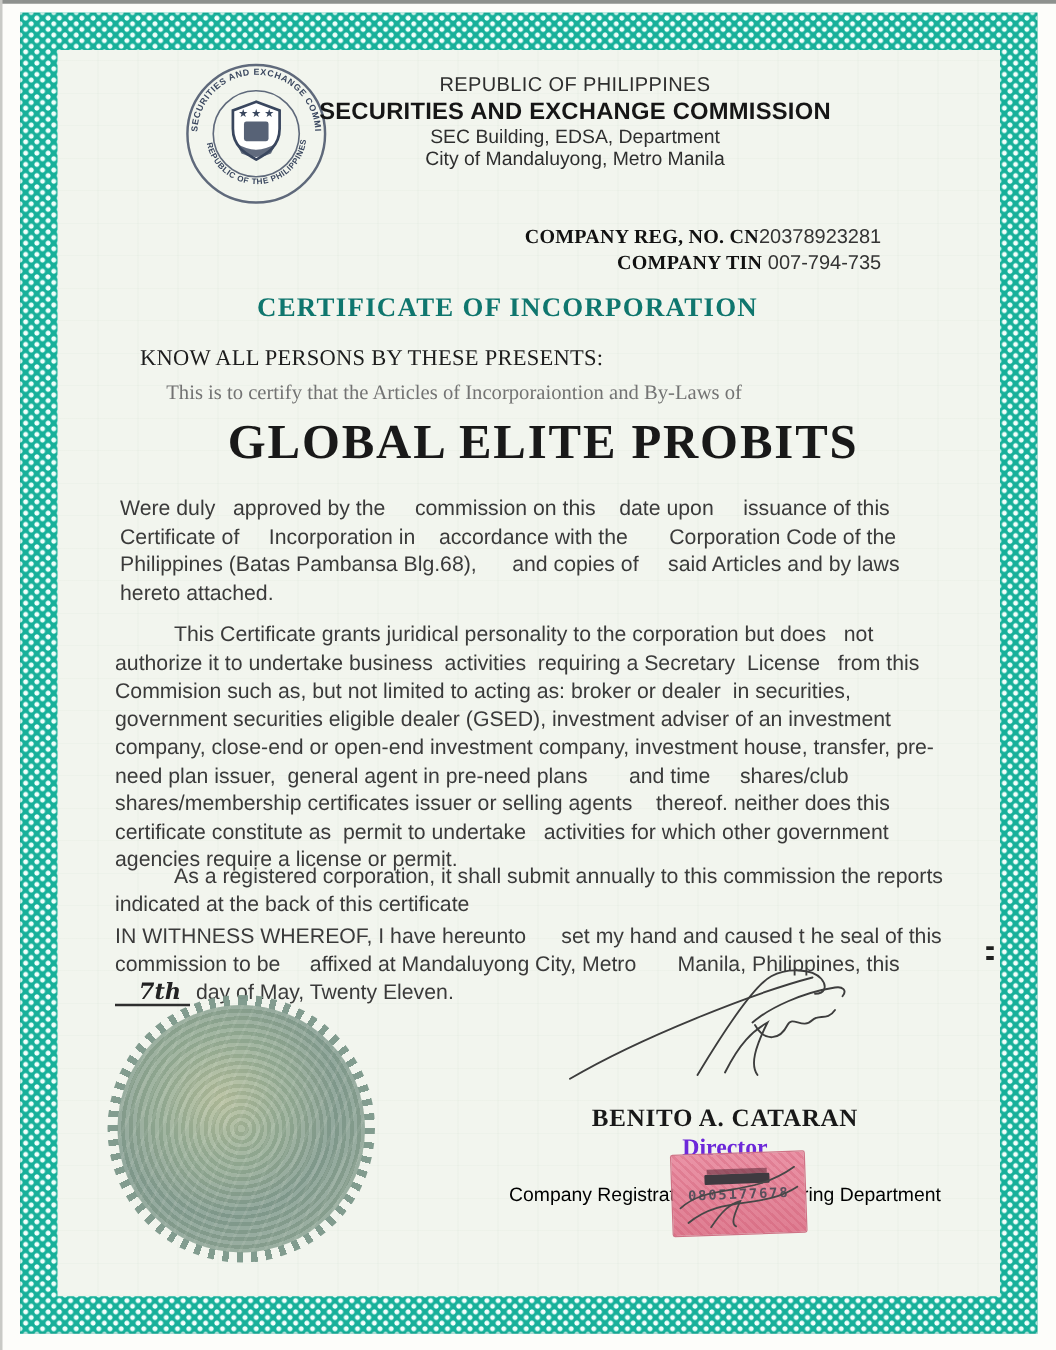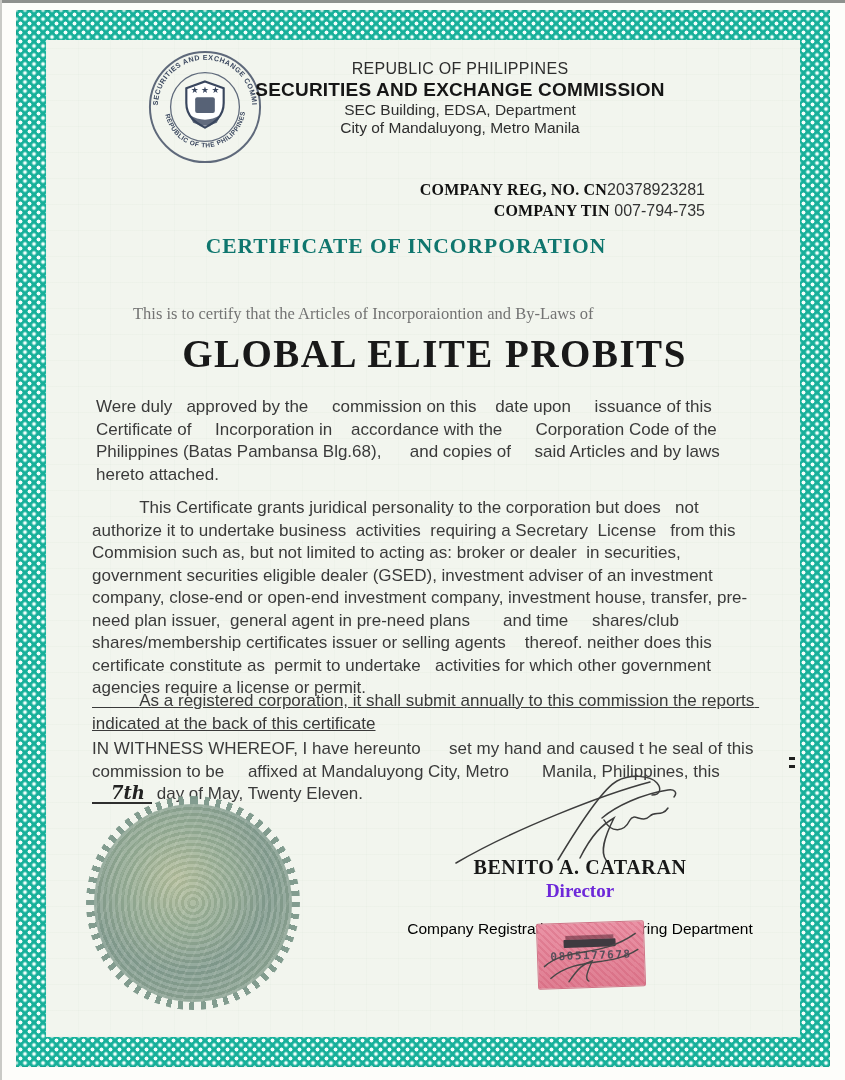--- a/index.html
+++ b/index.html
@@ -64,34 +64,34 @@
     font-family:"Liberation Serif", serif; font-weight:bold;
     font-size:39px; letter-spacing:1.5px; color:#191919;padding-left:12px;
   }
 
   .para {
     font-size:17px; line-height:22.5px; color:#3a3a3a;
     white-space:pre-wrap; text-align:left;
   }
   .p1 { left:96px; top:396px; width:672px; }
   .p2 { left:92px; top:497px; width:680px; }
-  .p3 { left:92px; top:690px; width:680px;text-decoration:underline; }
+  .p3 { left:92px; top:690px; width:680px; }
   .witness { left:92px; top:738px; width:684px; }
 
   .hand-day {
     display:inline-block; min-width:36px; text-align:center;
     font-family:"DejaVu Serif", serif; font-style:italic; font-weight:bold;
     font-size:18px; color:#222;
     border-bottom:2px solid #2e2e2e; padding:0 6px 0 18px; line-height:18px;
   }
 
   
   .signature { left:452px; top:768px; width:256px; height:98px; }
   .signatory { left:382px; top:856px; width:396px; text-align:center; }
-  .sig-name  { font-family:"Liberation Serif", serif; font-weight:bold; font-size:20px; color:#181818; letter-spacing:.6px; }
+  .sig-name  { font-family:"Liberation Serif", serif; font-weight:bold; font-size:20px; color:#181818; letter-spacing:.6px;margin-top:28px; }
   .sig-title { font-family:"Liberation Serif", serif; font-weight:bold; font-size:19px; color:#6d28d9; margin-top:1px; }
   .sig-dept  { font-size:15.5px; color:#000000; margin-top:18px; }
 
   
   .stamp {
     left:537px; top:922px; width:106px; height:64px;
     transform:rotate(-2deg);
     background:
       repeating-linear-gradient(45deg, rgba(196,64,92,.22) 0 2px, rgba(0,0,0,0) 2px 5px),
       linear-gradient(#ea93a6, #df7e92);
@@ -173,20 +173,21 @@
     <div class="reg-line">
       <span class="reg-label">COMPANY REG, NO. CN</span><span class="reg-value">20378923281</span>
     </div>
     <div class="reg-line">
       <span class="reg-label">COMPANY TIN</span>
       <span class="reg-value">007-794-735</span>
     </div>
   </div>
 
   <div class="abs doc-title">CERTIFICATE OF INCORPORATION</div>
+  <div class="abs salutation">KNOW ALL PERSONS BY THESE PRESENTS:</div>
   <div class="abs certify-line">This is to certify that the Articles of Incorporaiontion and By-Laws of</div>
   <div class="abs company-name">GLOBAL ELITE PROBITS</div>
 
   <div class="abs para p1">Were duly   approved by the     commission on this    date upon     issuance of this Certificate of     Incorporation in    accordance with the       Corporation Code of the Philippines (Batas Pambansa Blg.68),      and copies of     said Articles and by laws hereto attached.</div>
   <div class="abs para p2">          This Certificate grants juridical personality to the corporation but does   not authorize it to undertake business  activities  requiring a Secretary  License   from this Commision such as, but not limited to acting as: broker or dealer  in securities, government securities eligible dealer (GSED), investment adviser of an investment company, close-end or open-end investment company, investment house, transfer, pre-need plan issuer,  general agent in pre-need plans       and time     shares/club shares/membership certificates issuer or selling agents    thereof. neither does this certificate constitute as  permit to undertake   activities for which other government agencies require a license or permit.</div>
   <div class="abs para p3">          As a registered corporation, it shall submit annually to this commission the reports indicated at the back of this certificate</div>
 
   <div class="abs para witness"><span>IN WITHNESS WHEREOF, I have hereunto      set my hand and caused t he seal of this  commission to be     affixed at Mandaluyong City, Metro       Manila, Philippines, this</span><span class="hand-day">7th</span><span> day of May, Twenty Eleven.</span></div>
 
   <svg class="abs signature" viewBox="0 0 256 98">

